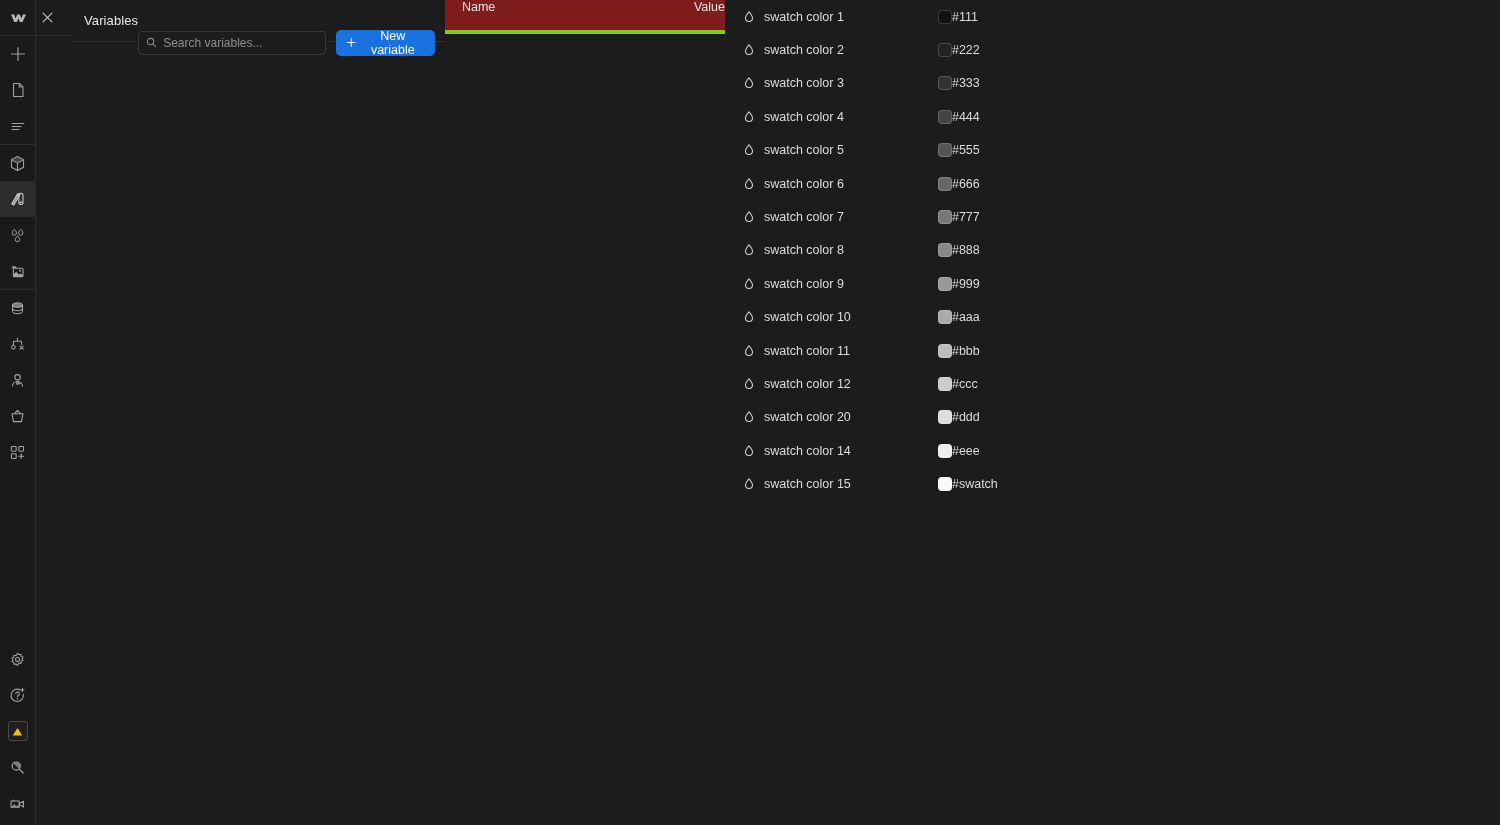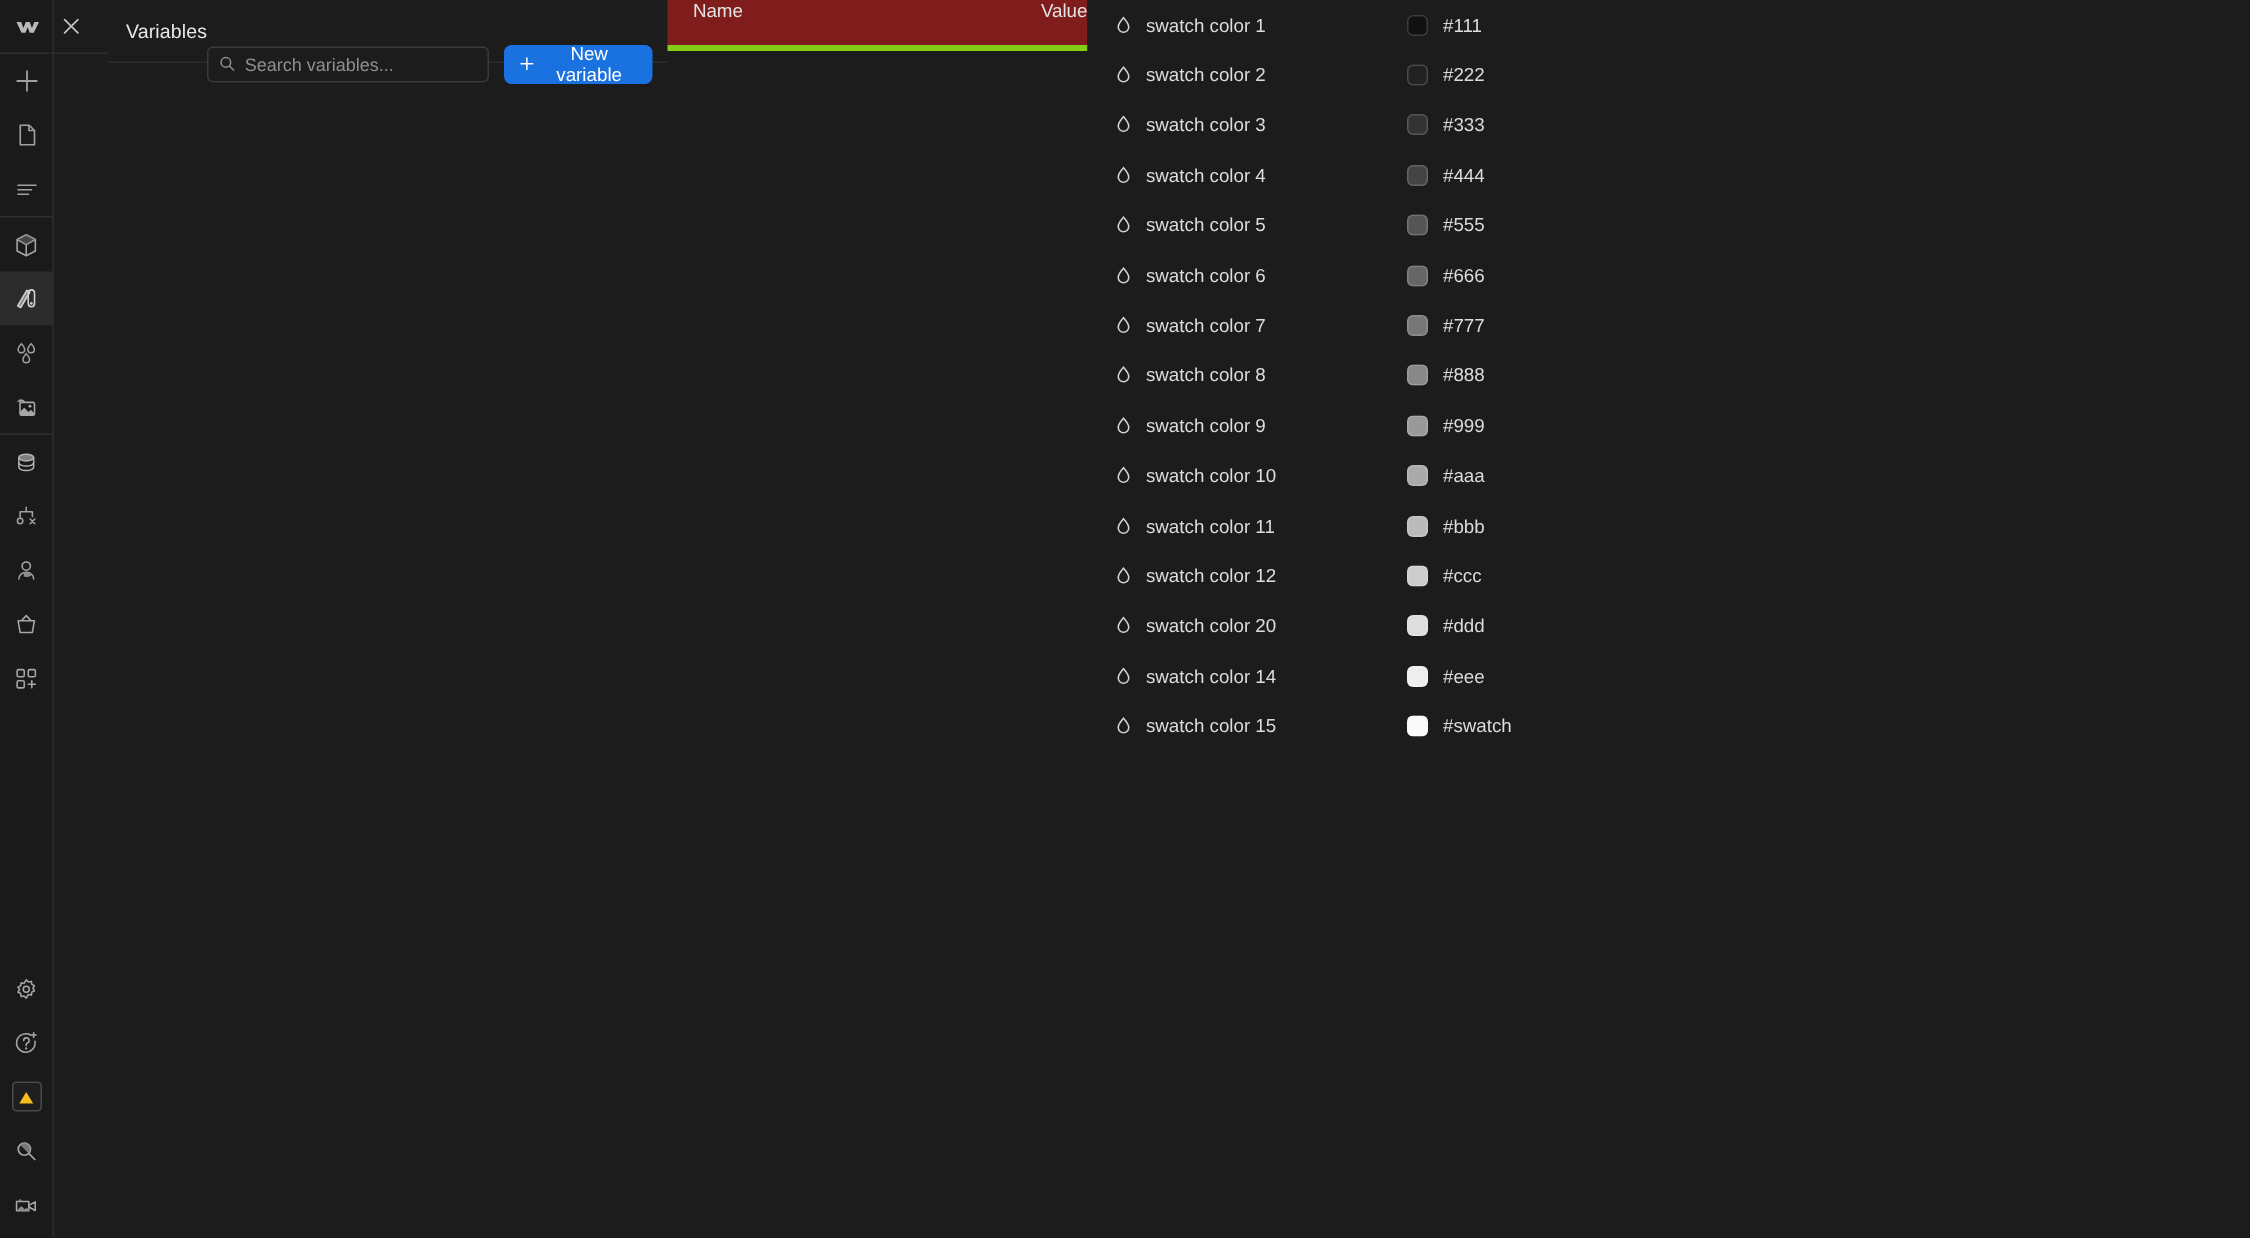--- a/index.html
+++ b/index.html
@@ -137,21 +137,21 @@
   }
   .name-cell {
     width: 213px; flex: 0 0 213px;
     display: flex; align-items: center; gap: 8px;
     padding-left: 17px;
   }
   .drop-ico { width: 14px; height: 14px; flex: 0 0 14px; display:block; }
   .name-txt { font-size: 12.5px; color: #dcdcdc; }
   .value-cell {
     flex: 1 1 auto;
-    display: flex; align-items: center; gap: 10px;
+    display: flex; align-items: center; 
   }
   .swatch {
     width: 14px; height: 14px;
     border-radius: 4px;
     border: 1px solid rgba(255,255,255,0.18);
     flex: 0 0 14px;
   }
   .value-txt { font-size: 12.5px; color: #dcdcdc; }
 </style>
 </head>

